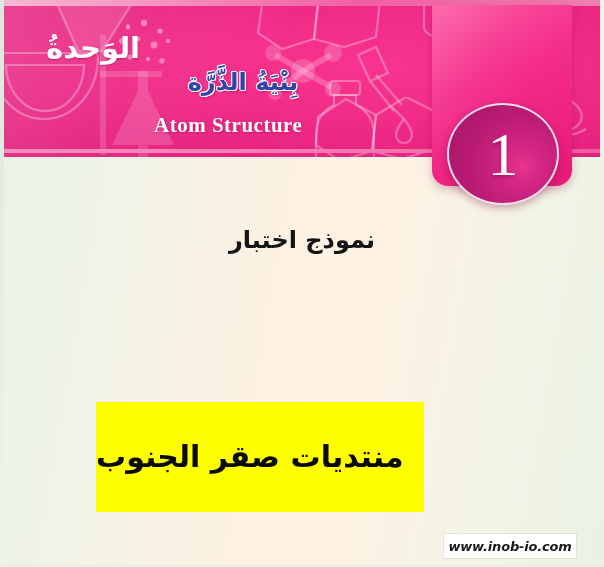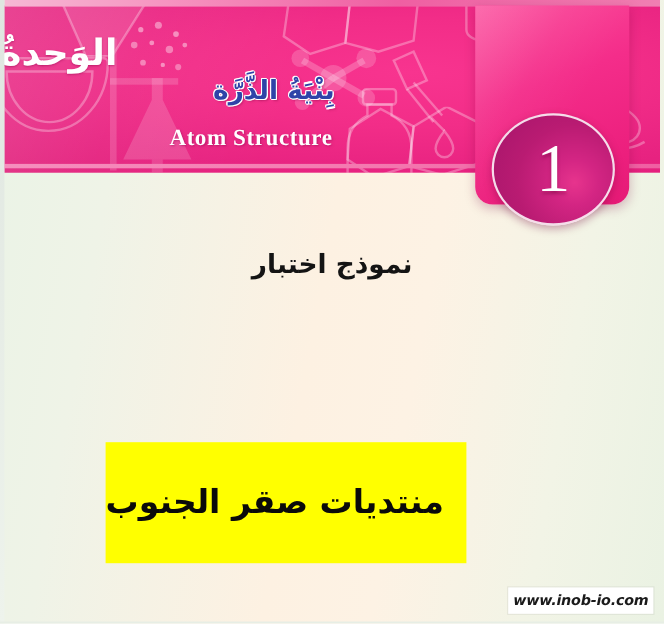--- a/index.html
+++ b/index.html
@@ -88,25 +88,25 @@
   .unit-tab-gloss {
     position: absolute;
     left: 0; top: 0; width: 100%; height: 100%;
     background: linear-gradient(120deg, rgba(255,255,255,0.18) 0%, rgba(255,255,255,0.04) 35%, rgba(255,255,255,0) 60%);
   }
   .unit-tab-label {
     position: absolute;
     left: 0;
     top: 28px;
     width: 140px;
-    text-align: left;
+    text-align: right;
     color: #ffffff;
     font-family: "DejaVu Sans", sans-serif;
     font-weight: 700;
-    font-size: 33px;
+    font-size: 29px;
     line-height: 40px;
     direction: rtl;
     text-shadow: 0 1px 2px rgba(140,0,70,0.45);
     z-index: 22;
   }
   .unit-circle {
     position: absolute;
     left: 447px;
     top: 103px;
     width: 108px;
@@ -127,21 +127,21 @@
     color: #ffffff;
     font-family: "Liberation Serif", serif;
     font-size: 62px;
     line-height: 1;
     text-shadow: 0 2px 3px rgba(100,0,50,0.4);
   }
 
   
   .banner-title-ar {
     position: absolute;
-    left: 150px;
+    left: 144px;
     top: 62px;
     width: 190px;
     text-align: center;
     direction: rtl;
     color: #2f43a8;
     font-family: "DejaVu Sans", sans-serif;
     font-weight: 700;
     font-size: 24px;
     line-height: 30px;
     z-index: 16;
@@ -197,21 +197,21 @@
     font-weight: 700;
     font-size: 30px;
     line-height: 38px;
     text-align: center;
     white-space: nowrap;
   }
 
   
   .watermark {
     position: absolute;
-    left: 462px;
+    left: 444px;
     top: 534px;
     width: 132px;
     height: 24px;
     background: #ffffff;
     display: flex;
     align-items: center;
     justify-content: center;
     box-shadow: 0 0 0 1px rgba(0,0,0,0.06);
   }
   .watermark-text {

